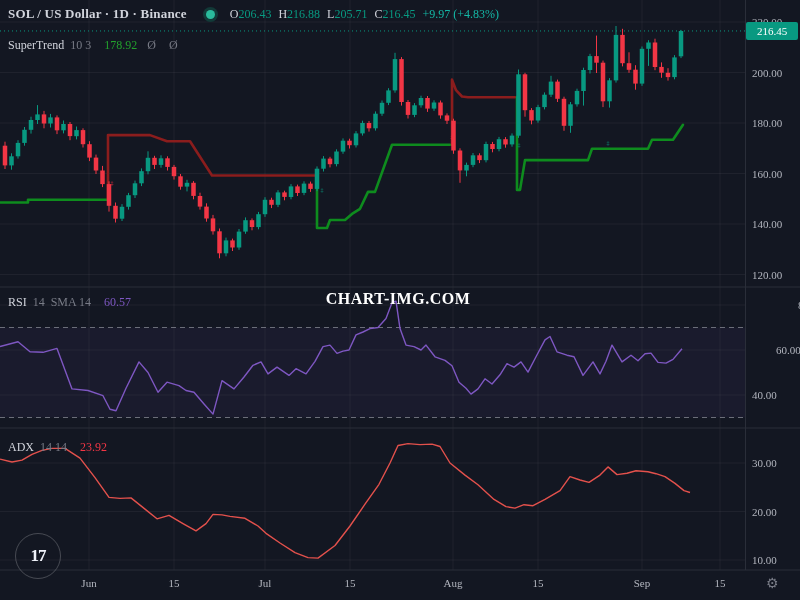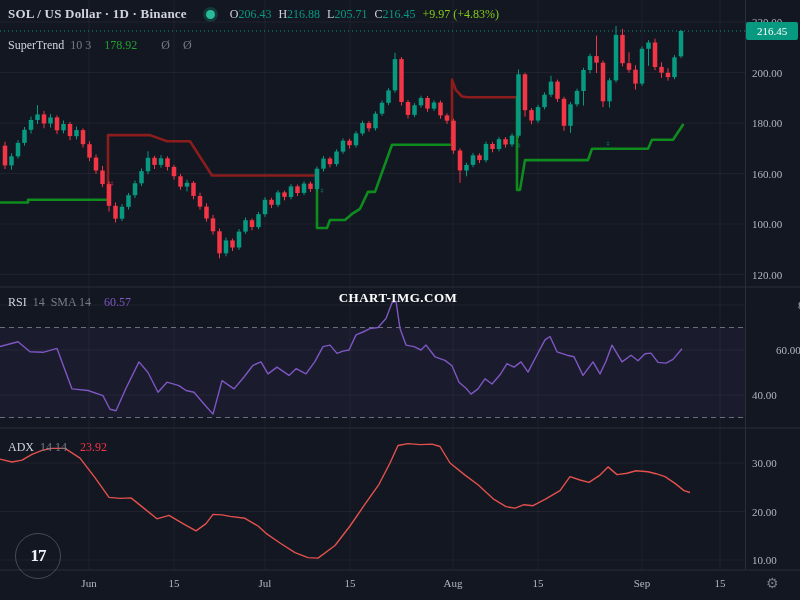--- a/index.html
+++ b/index.html
@@ -8,32 +8,32 @@
   #chart-svg{position:absolute;left:0;top:0;}
   .hdr{position:absolute;white-space:nowrap;}
   #row1{left:8px;top:6px;font-size:13px;color:#d1d4dc;display:flex;align-items:center;}
   #symbol-title{font-weight:600;letter-spacing:.2px;}
   #status-dot{width:15px;height:15px;border-radius:50%;background:#123a38;margin-left:16px;
               display:flex;align-items:center;justify-content:center;}
   #status-dot .in{width:9px;height:9px;border-radius:50%;background:#2abb9c;}
   #ohlc{margin-left:12px;font-size:12px;}
   #ohlc .lbl{color:#d1d4dc;margin-left:7px;}
   #ohlc .val{color:#089981;}
-  #ohlc .chg{color:#84cc16;margin-left:7px;}
+  #ohlc .chg{color:#14b8a6;margin-left:7px;}
   #row2{left:8px;top:38px;font-size:12px;color:#d1d4dc;}
   .prm{color:#787b86;margin-left:6px;}
   .stval{color:#22a02c;margin-left:13px;}
-  .hideicons{color:#787b86;margin-left:24px;letter-spacing:5px;font-size:12px;}
+  .hideicons{color:#787b86;margin-left:10px;letter-spacing:5px;font-size:12px;}
   .plabel{position:absolute;left:8px;font-size:12px;white-space:nowrap;color:#d1d4dc;}
   #rsi-label{top:295px;}
   #adx-label{top:440px;}
   .rsival{color:#7e57c2;margin-left:13px;}
   .adxval{color:#f23645;margin-left:13px;}
   #watermark{position:absolute;left:398px;top:290px;transform:translateX(-50%);
-             color:#ffffff;font-size:13px;font-weight:700;letter-spacing:.5px;}
+             color:#ffffff;font-size:16px;font-weight:700;letter-spacing:.5px;}
   .axlbl{position:absolute;left:752px;transform:translateY(-50%);font-size:11px;color:#b2b5be;white-space:nowrap;}
   .tlbl{position:absolute;top:577px;transform:translateX(-50%);font-size:11px;color:#b2b5be;}
   #badge{position:absolute;left:746px;top:22px;width:52px;height:18px;background:#089981;
          color:#fff;font-size:11px;border-radius:2px;text-align:center;line-height:18px;}
   #tv-logo{position:absolute;left:15px;top:533px;width:44px;height:44px;border-radius:50%;
            border:1px solid rgba(255,255,255,.22);display:flex;align-items:center;justify-content:center;}
   #tv-logo span{color:#f0f3fa;font-weight:800;font-size:17px;letter-spacing:-1px;}
   #gear{position:absolute;left:766px;top:575px;color:#787b86;font-size:14px;}
 </style>
 </head>
@@ -317,21 +317,21 @@
     <span>ADX</span><span class="prm">14 14</span><span class="adxval">23.92</span>
   </div>
 
   <div id="watermark">CHART-IMG.COM</div>
 
   <div id="price-axis">
       <div class="axlbl" style="top: 22px;">220.00</div>
       <div class="axlbl" style="top: 72.5px;">200.00</div>
       <div class="axlbl" style="top: 123px;">180.00</div>
       <div class="axlbl" style="top: 173.5px;">160.00</div>
-      <div class="axlbl" style="top: 224px;">100.00</div>
+      <div class="axlbl" style="top: 224px;">140.00</div>
       <div class="axlbl" style="top: 274.5px;">120.00</div>
       <div class="axlbl" style="top: 305px; margin-left: 46px;">80.00</div>
       <div class="axlbl" style="top: 350px; margin-left: 24px;">60.00</div>
       <div class="axlbl" style="top: 395px;">40.00</div>
       <div class="axlbl" style="top: 463px;">30.00</div>
       <div class="axlbl" style="top: 511.5px;">20.00</div>
       <div class="axlbl" style="top: 560px;">10.00</div>
     </div>
   <div id="badge">216.45</div>
   <div id="time-axis">

